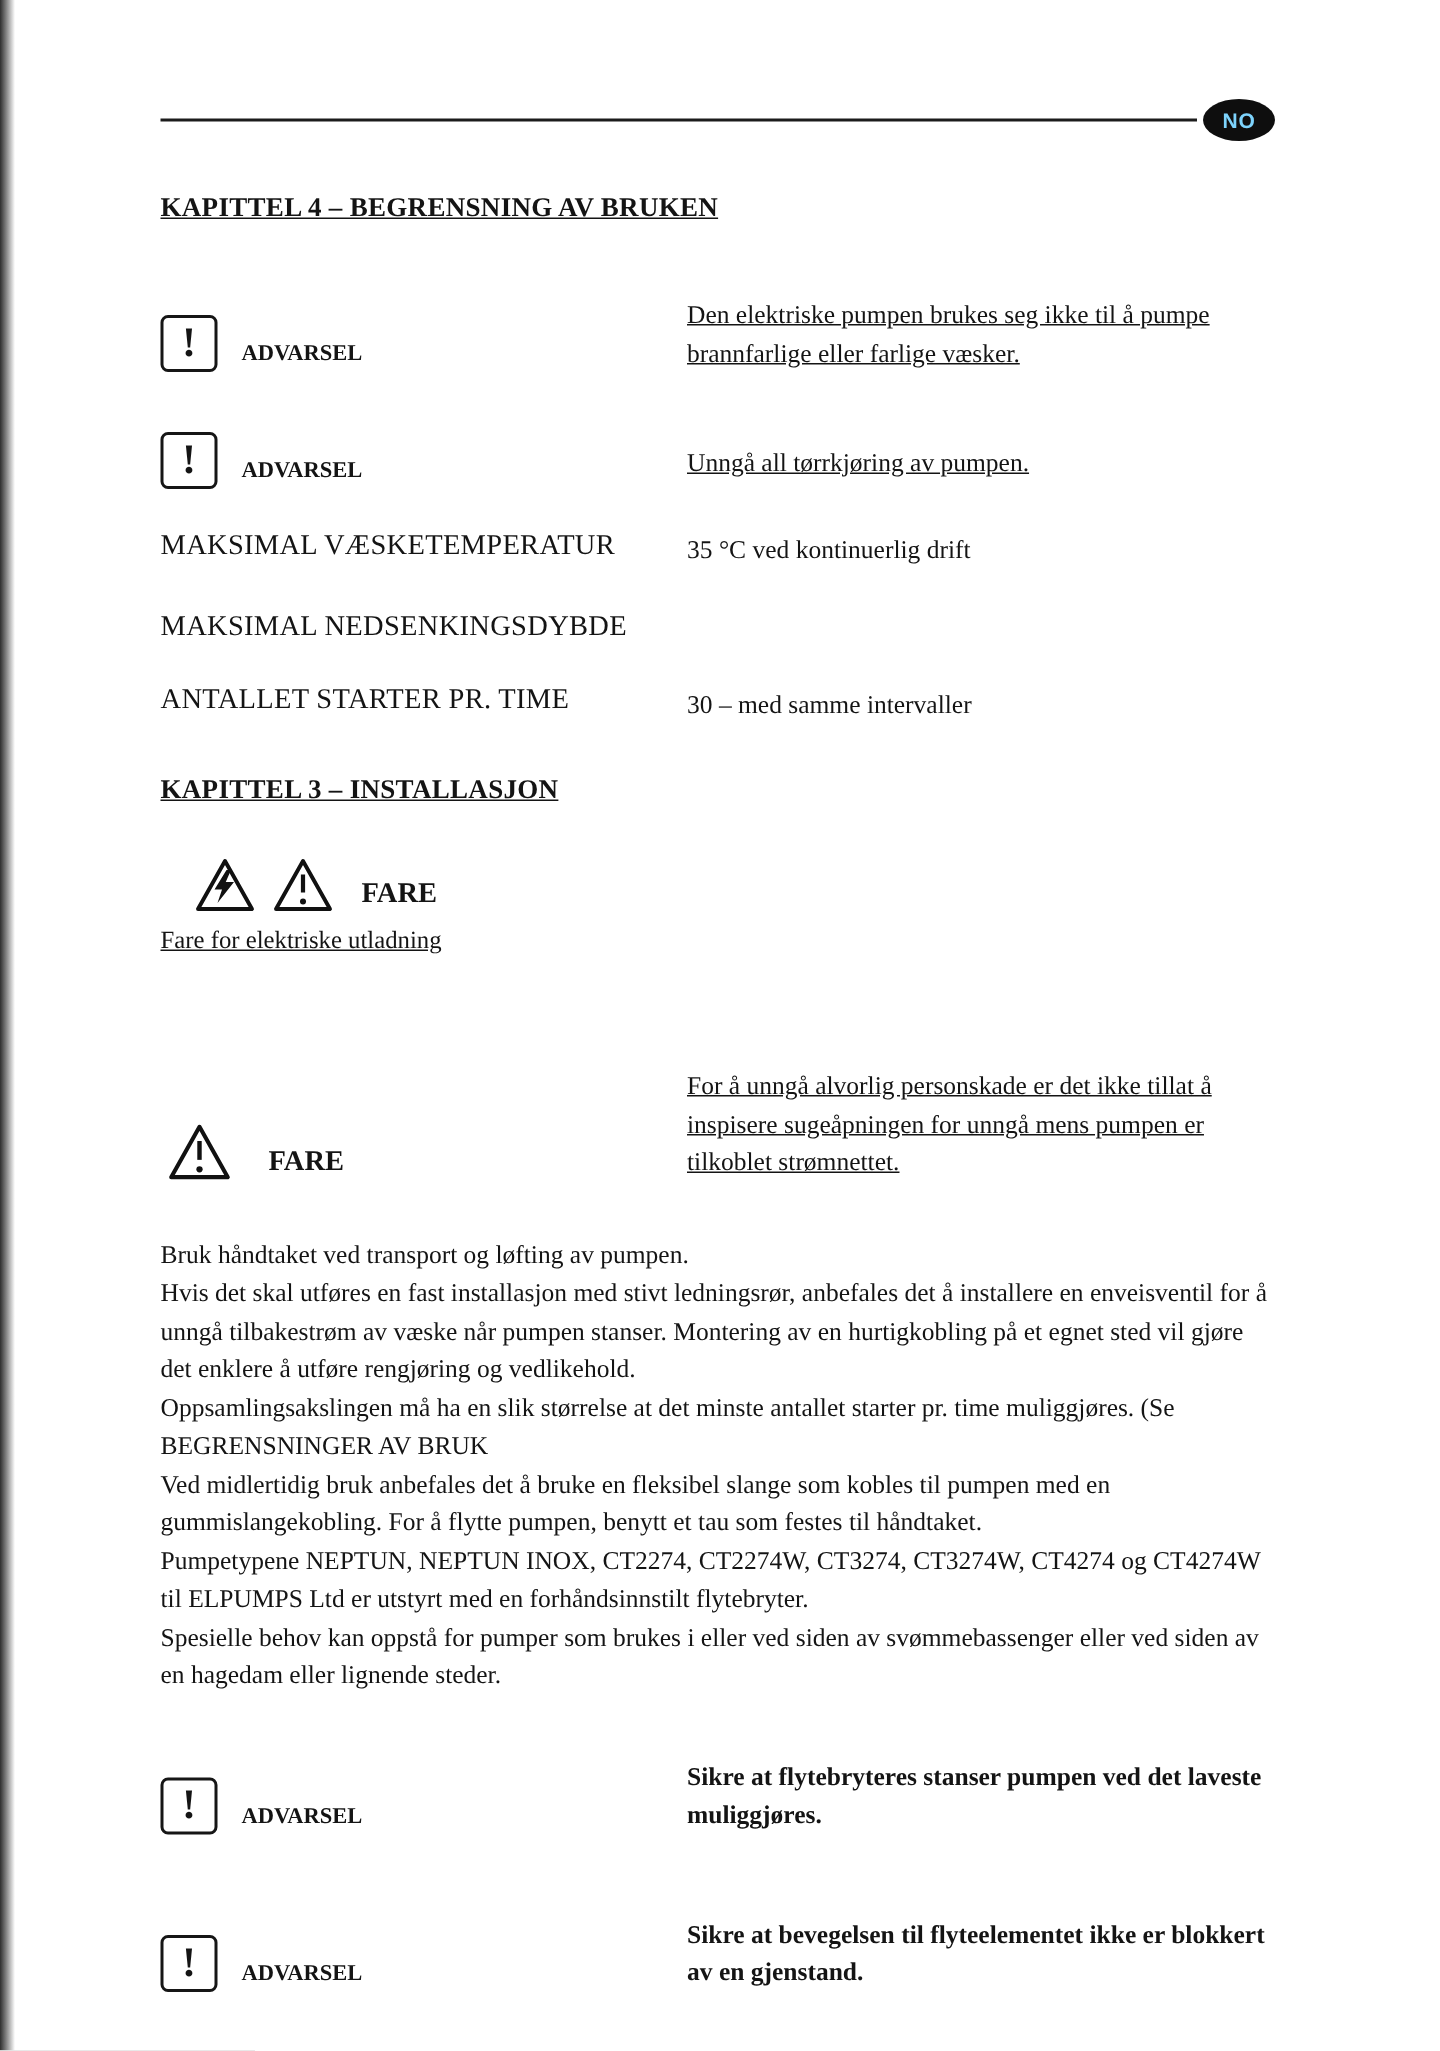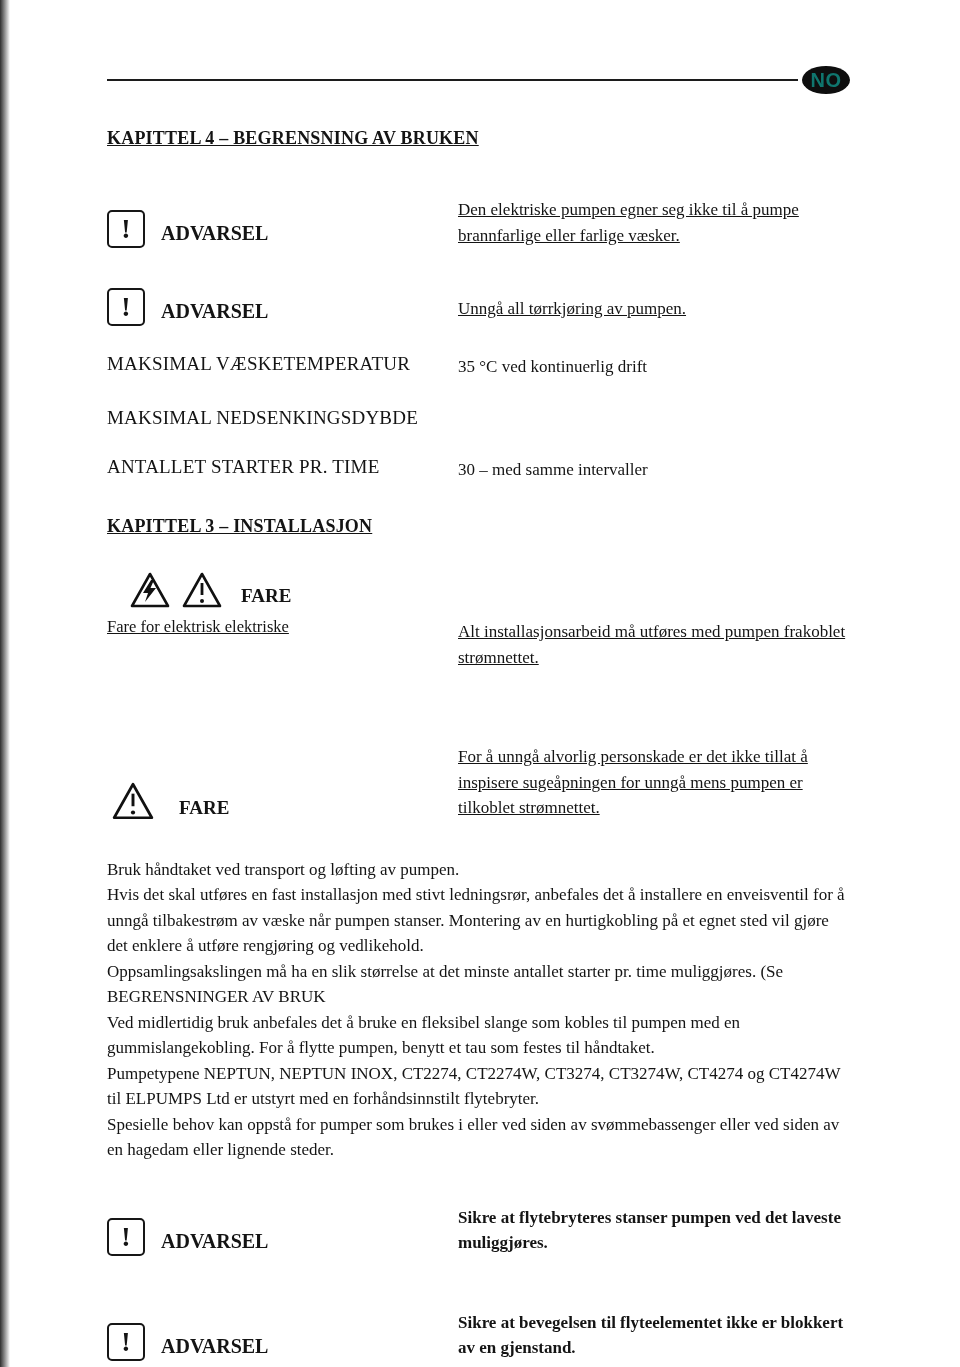--- a/index.html
+++ b/index.html
@@ -23,25 +23,25 @@
     width: 10px; height: 100%;
     background: linear-gradient(90deg, #2e2e2e 0%, #8a8a8a 45%, rgba(255,255,255,0) 100%);
   }
 
   
   .top-rule { display: flex; align-items: center; }
   .rule { flex: 1; border-top: 2.5px solid #1c1c1c; }
   .lang-badge {
     margin-left: 4px;
     min-width: 48px; height: 28px;
-    background: #0e0e0e; color: #0f766e;
+    background: #0e0e0e; color: #7dd3fc;
     border-radius: 50%;
     display: flex; align-items: center; justify-content: center;
     font-family: "Liberation Sans", sans-serif;
-    font-weight: 700; font-size: 20px; letter-spacing: 0.5px;
+    font-weight: 700; font-size: 14px; letter-spacing: 0.5px;
     padding: 0 8px;
   }
 
   .chapter-title {
     margin-top: 34px;
     font-size: 18px;
     font-weight: 700;
     text-decoration: underline;
     letter-spacing: 0.2px;
   }
@@ -57,21 +57,21 @@
   .warn-row { margin-top: 40px; }
   .warn-left { display: flex; align-items: flex-end; gap: 16px; }
   .warn-box {
     width: 38px; height: 38px;
     border: 2.5px solid #161616;
     border-radius: 5px;
     display: flex; align-items: center; justify-content: center;
     font-size: 28px; font-weight: 700;
     line-height: 1;
   }
-  .warn-label { font-weight: 700; font-size: 20px; padding-bottom: 3px; }
+  .warn-label { font-weight: 700; font-size: 15px; padding-bottom: 3px; }
   .warn-row .right { padding-top: 8px; }
 
   
   .spec-row { margin-top: 27px; justify-content: space-between; }
   .spec-row .left { font-size: 19px; letter-spacing: 0.2px; }
   .spec-row .right { padding-top: 1px; }
 
   
   .fare-row1 { margin-top: 34px; }
   .fare-icons { display: flex; align-items: flex-end; gap: 10px; padding-left: 22px; }
@@ -106,21 +106,21 @@
     <div class="lang-badge">NO</div>
   </div>
 
   <h1 class="chapter-title">KAPITTEL 4 – BEGRENSNING AV BRUKEN</h1>
 
   <div class="row warn-row">
     <div class="left warn-left">
       <span class="warn-box">!</span>
       <span class="warn-label">ADVARSEL</span>
     </div>
-    <div class="right uline">Den elektriske pumpen egner seg ikke til å pumpe brannfarlige eller farlige væsker.</div>
+    <div class="right uline">Den elektriske pumpen brukes seg ikke til å pumpe brannfarlige eller farlige væsker.</div>
   </div>
 
   <div class="row warn-row">
     <div class="left warn-left">
       <span class="warn-box">!</span>
       <span class="warn-label">ADVARSEL</span>
     </div>
     <div class="right uline">Unngå all tørrkjøring av pumpen.</div>
   </div>
 
@@ -147,23 +147,22 @@
           <path d="M21 3 L39 35 L3 35 Z" fill="none" stroke="#111" stroke-width="2.6" stroke-linejoin="round"></path>
           <polygon points="22,9 14,22 19,22 16,31 27,17 21.5,17 25,9" fill="#111"></polygon>
         </svg>
         <svg width="42" height="38" viewBox="0 0 42 38">
           <path d="M21 3 L39 35 L3 35 Z" fill="none" stroke="#111" stroke-width="2.6" stroke-linejoin="round"></path>
           <rect x="19.6" y="12" width="2.8" height="12" fill="#111"></rect>
           <circle cx="21" cy="30" r="2" fill="#111"></circle>
         </svg>
         <span class="fare-label">FARE</span>
       </div>
-      <div class="fare-caption uline">Fare for elektrisk elektriske</div>
+      <div class="fare-caption uline">Fare for elektriske utladning</div>
     </div>
-    <div class="right uline">Alt installasjonsarbeid må utføres med pumpen frakoblet strømnettet.</div>
   </div>
 
   <div class="row fare-row2">
     <div class="left fare-left2">
       <svg width="44" height="40" viewBox="0 0 42 38">
         <path d="M21 3 L39 35 L3 35 Z" fill="none" stroke="#111" stroke-width="2.6" stroke-linejoin="round"></path>
         <rect x="19.6" y="12" width="2.8" height="12" fill="#111"></rect>
         <circle cx="21" cy="30" r="2" fill="#111"></circle>
       </svg>
       <span class="fare-label">FARE</span>

